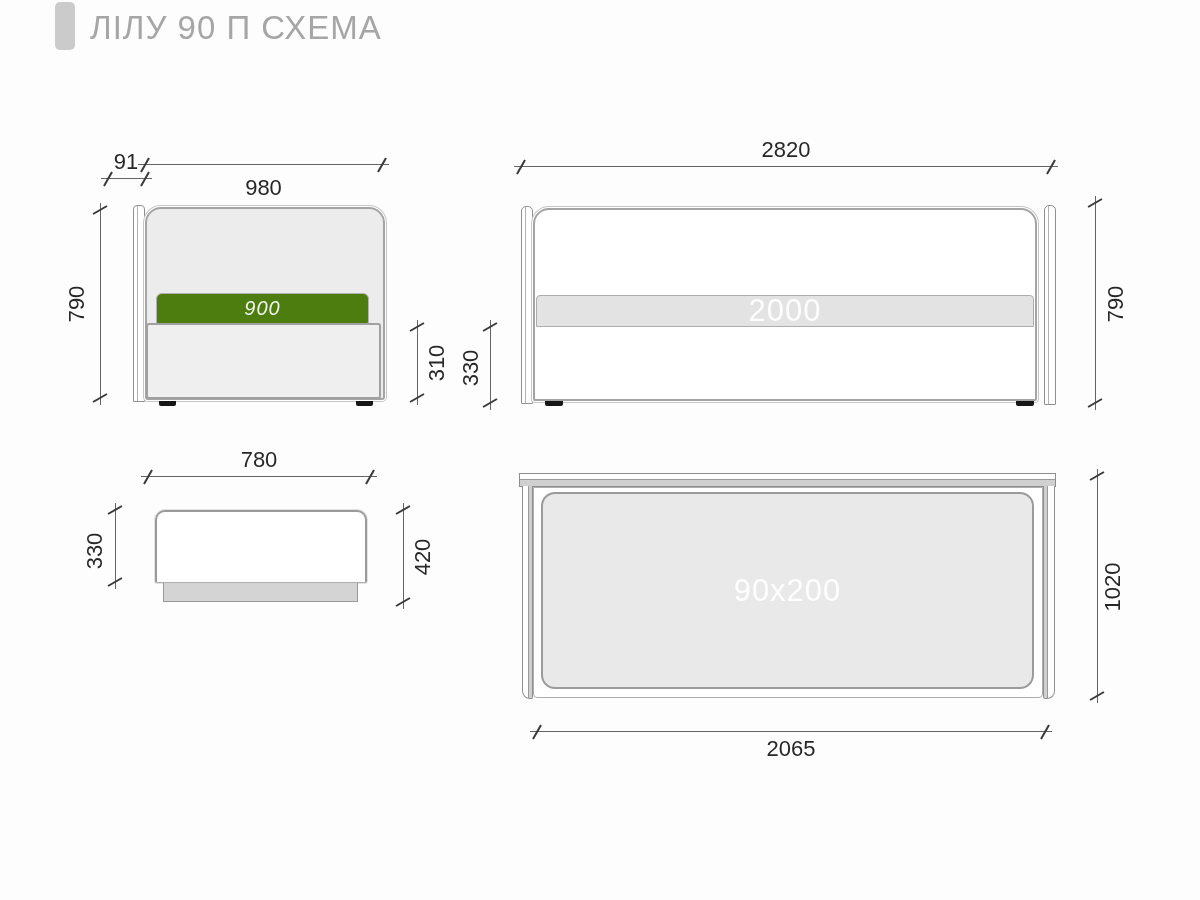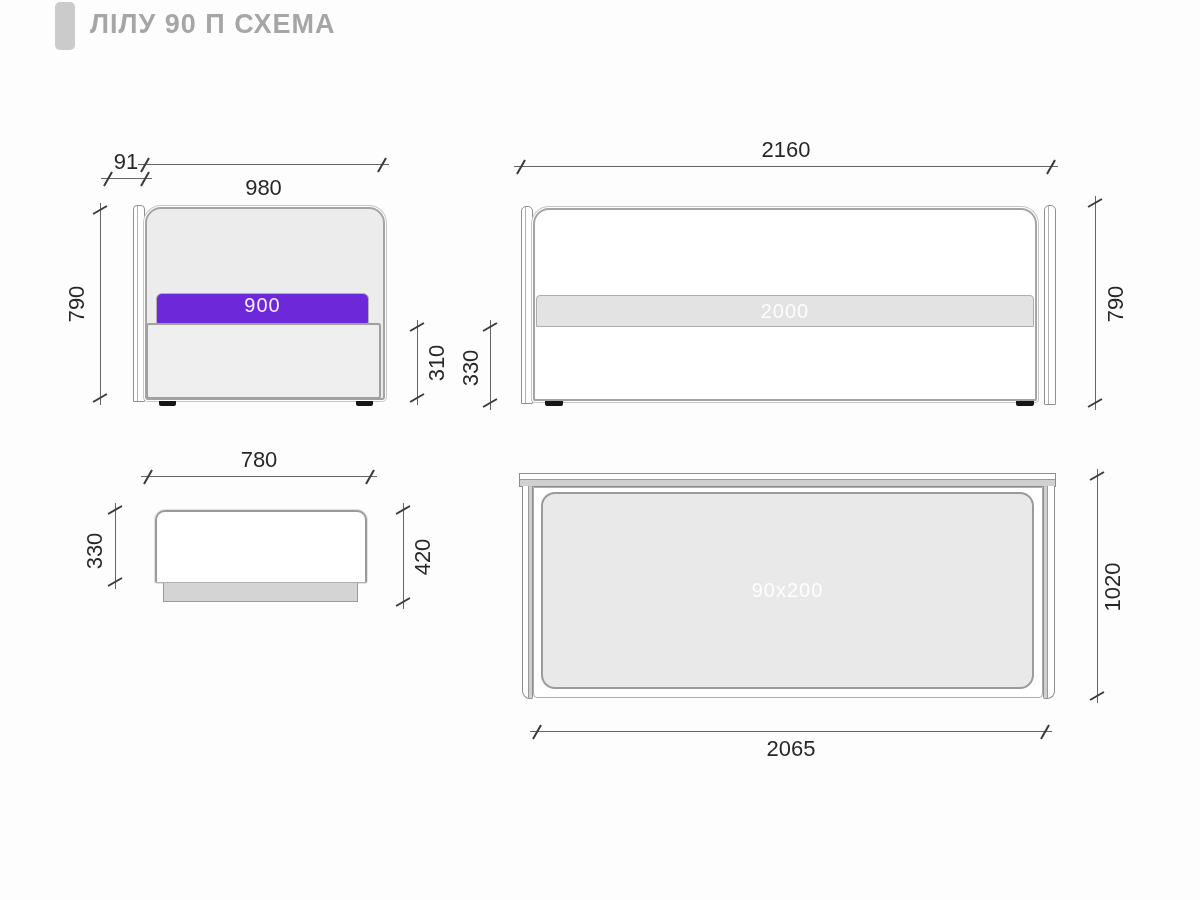--- a/index.html
+++ b/index.html
@@ -7,43 +7,43 @@
     position:relative; width:1200px; height:900px; background:#fdfdfd;
     font-family:"Liberation Sans","DejaVu Sans",sans-serif; overflow:hidden;
   }
   .page * { box-sizing:border-box; }
   .abs { position:absolute; }
 
   
   .accent-bar { position:absolute; left:55px; top:2px; width:20px; height:48px;
     background:#cbcbcb; border-radius:5px; }
   .page-title { position:absolute; left:90px; top:9px; margin:0;
-    font-size:27px; font-weight:700; color:#a6a6a6; letter-spacing:1px; }
+    font-size:33px; font-weight:400; color:#a6a6a6; letter-spacing:1px; }
 
   
   .dline { position:absolute; background:#646464; }
   .dline.h { height:1px; }
   .dline.v { width:1px; }
   .tick { position:absolute; width:16px; height:2px; background:#3a3a3a; }
   .tick.th { transform:translate(-50%,-50%) rotate(-60deg); }
   .tick.tv { transform:translate(-50%,-50%) rotate(-30deg); }
   .dim-label { position:absolute; color:#272727; font-size:22px; line-height:24px;
     text-align:center; white-space:nowrap; }
   .dim-label.v { transform:rotate(-90deg); }
 
   
   .panel-strip { position:absolute; background:#ffffff; border:1px solid #8f8f8f; }
   .panel-strip .inner-line { position:absolute; left:3px; top:0; bottom:0; width:1px; background:#b2b2b2; }
 
   .fv-headboard { left:145px; top:207px; width:240px; height:193px; background:#ececec;
     border:2px solid #a4a4a4; border-radius:16px 16px 3px 3px;
     box-shadow:0 0 0 1px #ffffff, 0 0 0 2px #c6c6c6; }
-  .fv-mattress { left:156px; top:293px; width:213px; height:31px; background:#6d28d9;
+  .fv-mattress { left:156px; top:293px; width:213px; height:31px; background:#4d7c0f;
     border:1px solid #b2b2b2; border-radius:6px 6px 2px 2px;
-    display:flex; align-items:flex-start; justify-content:center; }
+    display:flex; align-items:center; justify-content:center;font-style:italic; }
   .fv-base { left:146px; top:323px; width:235px; height:76px; background:#efefef;
     border:2px solid #a0a0a0; border-radius:3px; }
   .foot { position:absolute; background:#161616; border-radius:0 0 2px 2px; }
 
   .sv-body { left:533px; top:208px; width:504px; height:193px; background:#ffffff;
     border:2px solid #a4a4a4; border-radius:16px 16px 2px 2px;
     box-shadow:0 0 0 1px #ffffff, 0 0 0 2px #c6c6c6; }
   .sv-mattress { left:536px; top:295px; width:498px; height:32px; background:#e3e3e3;
     border:1px solid #adadad; border-radius:4px 4px 0 0;
     display:flex; align-items:center; justify-content:center; }
@@ -66,21 +66,21 @@
   .pl-strip { position:absolute; top:486px; width:12px; height:213px; background:#ffffff;
     border:1px solid #8d8d8d; border-top:none; }
   .pl-strip .band-v { position:absolute; top:0; bottom:0; width:4px; background:#cfcfcf; }
   .pl-strip.left { left:522px; width:11px; border-radius:0 0 2px 8px; }
   .pl-strip.left .band-v { right:0; border-left:1px solid #9a9a9a; }
   .pl-strip.right { left:1043px; border-radius:0 0 8px 2px; }
   .pl-strip.right .band-v { left:0; border-right:1px solid #9a9a9a; }
 
   .soft-label { color:rgba(255,255,255,0.92); letter-spacing:1px; }
   .soft-label.small { font-size:20px; }
-  .soft-label.big { font-size:20px; }
+  .soft-label.big { font-size:31px; }
 </style>
 </head>
 <body>
 
 <div class="page">
 
   <div class="accent-bar"></div>
   <h1 class="page-title">ЛІЛУ 90 П СХЕМА</h1>
 
   <div>
@@ -126,21 +126,21 @@
     </div>
     <div class="foot" style="left:545px; top:401px; width:18px; height:5px;"></div>
     <div class="foot" style="left:1016px; top:401px; width:18px; height:5px;"></div>
     <div class="abs panel-strip" style="left:1044px; top:205px; width:12px; height:200px; border-radius:5px 5px 1px 1px;">
       <div class="inner-line"></div>
     </div>
 
     <div class="dline h" style="left:514px; top:166px; width:544px;"></div>
     <div class="tick th" style="left:521px; top:167px;"></div>
     <div class="tick th" style="left:1051px; top:167px;"></div>
-    <div class="dim-label" style="left:521px; top:138px; width:530px;">2160</div>
+    <div class="dim-label" style="left:521px; top:138px; width:530px;">2820</div>
 
     <div class="dline v" style="left:1095px; top:196px; height:214px;"></div>
     <div class="tick tv" style="left:1095px; top:203px;"></div>
     <div class="tick tv" style="left:1095px; top:403px;"></div>
     <div class="dim-label v" style="left:1086px; top:292px; width:60px;">790</div>
 
     <div class="dline v" style="left:490px; top:320px; height:90px;"></div>
     <div class="tick tv" style="left:490px; top:327px;"></div>
     <div class="tick tv" style="left:490px; top:403px;"></div>
     <div class="dim-label v" style="left:441px; top:356px; width:60px;">330</div>

